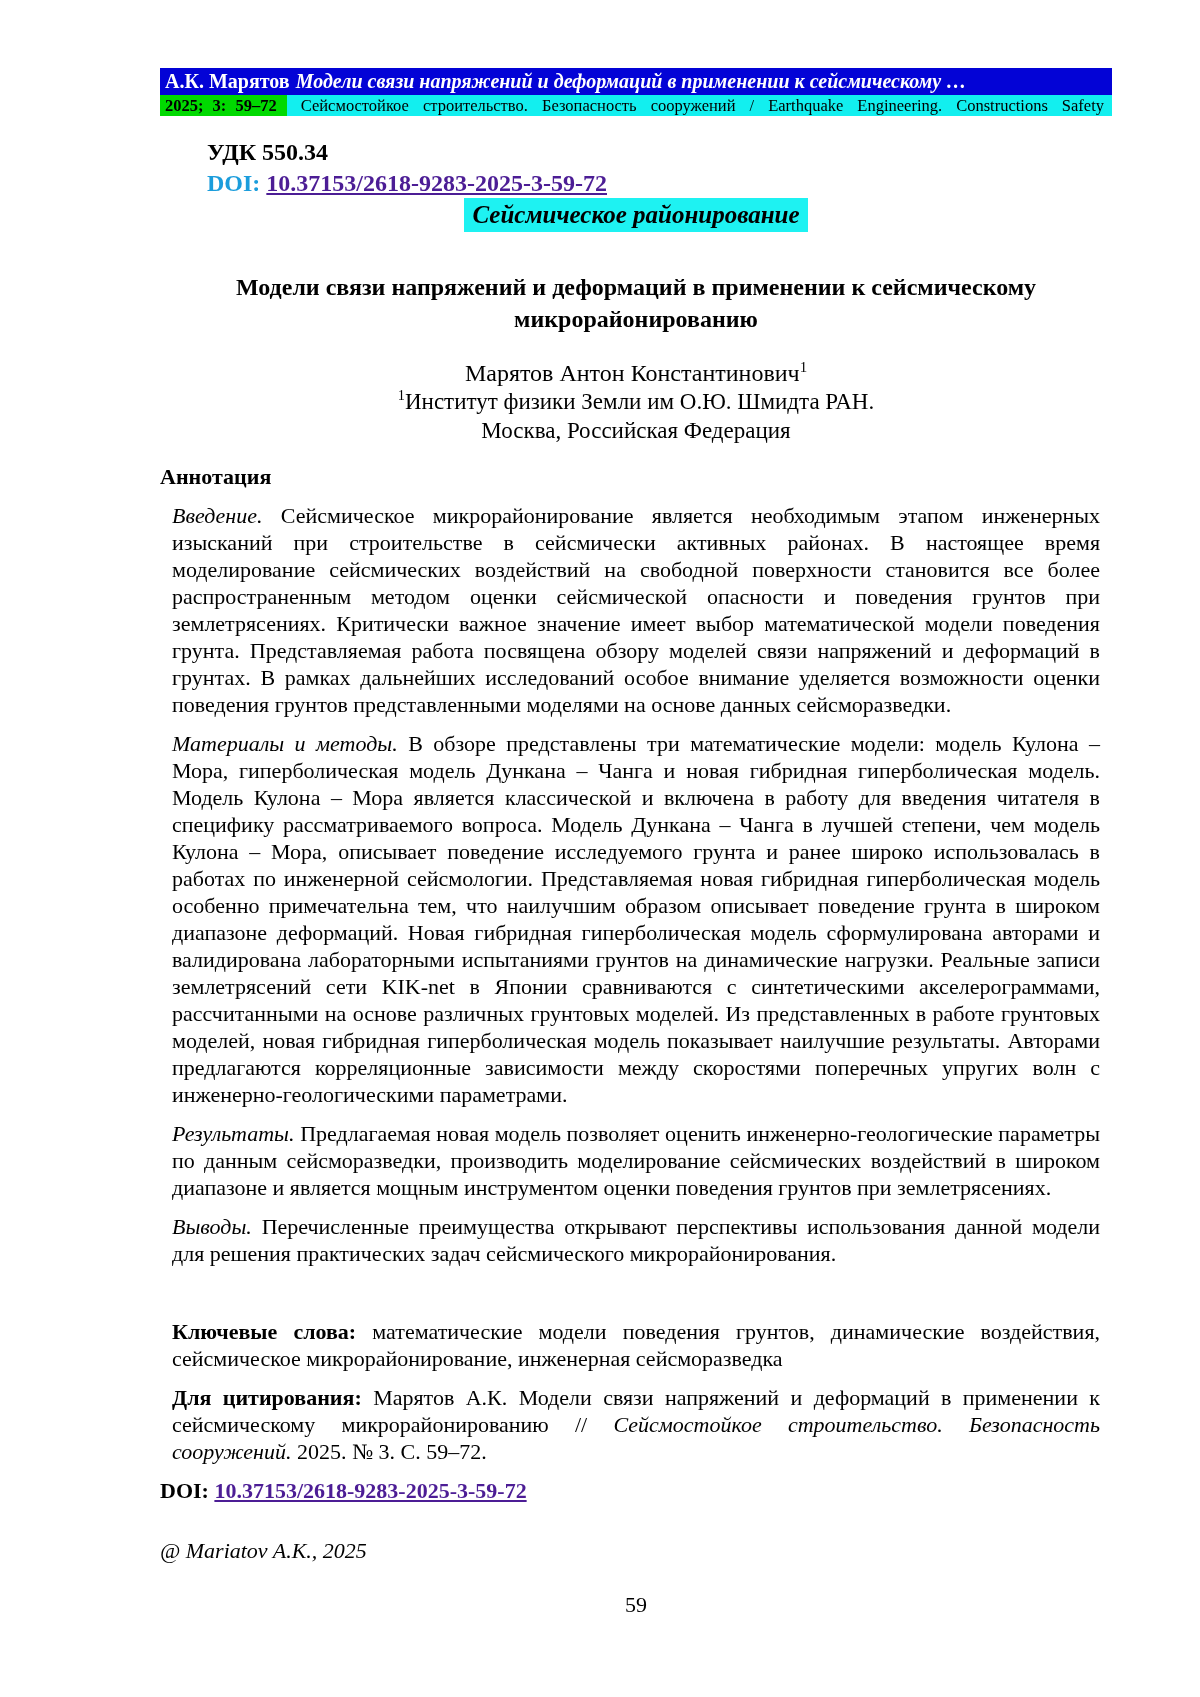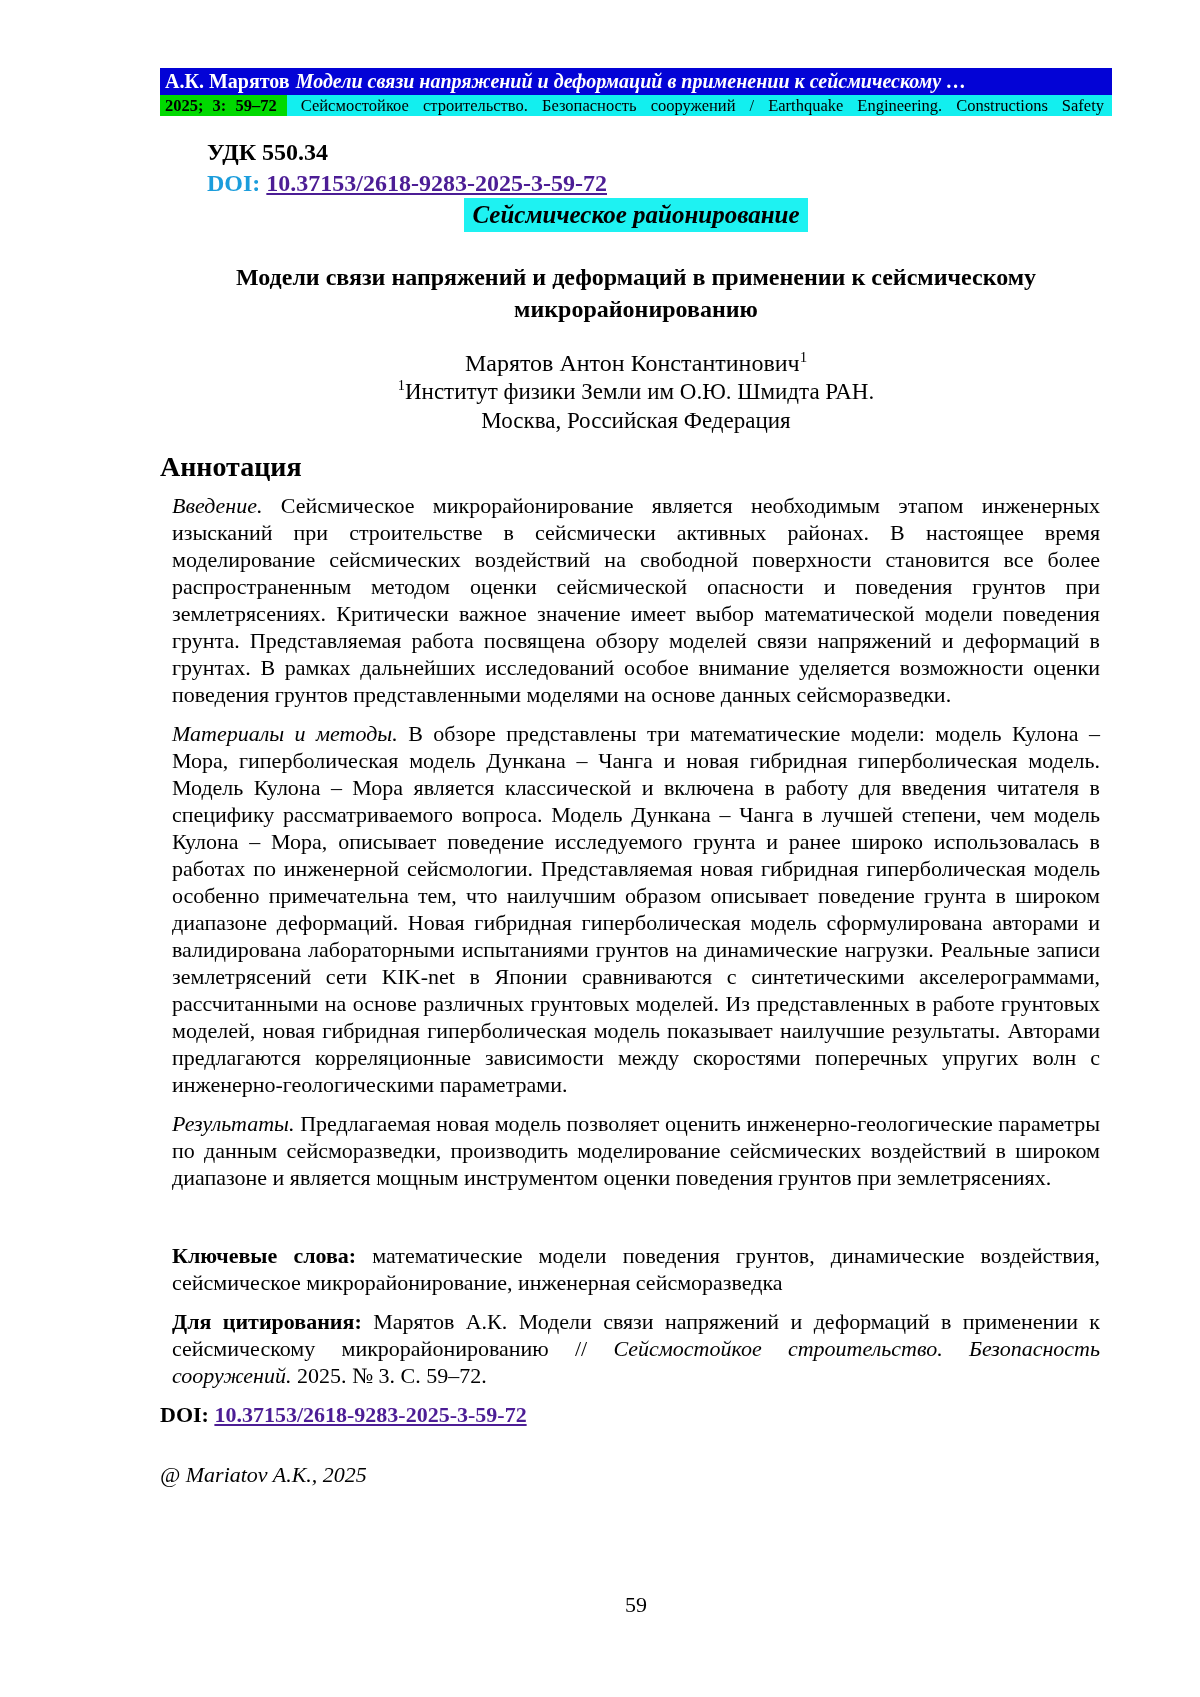--- a/index.html
+++ b/index.html
@@ -75,21 +75,21 @@
   .section-label{
     display:inline-block;
     background:#1ef2f2;
     font-size:25px;
     font-weight:bold;
     font-style:italic;
     line-height:30px;
     padding:2px 8px;
   }
   .title{
-    margin:29px auto 0 auto;
+    margin:39px auto 0 auto;
     font-size:24px;
     font-weight:bold;
     text-align:center;
     line-height:32px;
   }
   .author-line{
     margin-top:24px;
     text-align:center;
     font-size:24px;
     font-weight:normal;
@@ -97,21 +97,21 @@
   }
   .affil-line{
     text-align:center;
     font-size:23px;
     line-height:29px;
   }
   sup{font-size:62%;vertical-align:super;line-height:0;}
   
   .abs-heading{
     margin-top:18px;
-    font-size:28px;font-weight:bold;
+    font-size:22px;font-weight:bold;
     line-height:27px;
   }
   .abs-p, .kw-p, .cite-p{
     margin:12px;
     font-size:22px;
     line-height:27px;
     text-align:justify;
   }
   .abs-label{font-style:italic;}
   .blank-gap{height:27px;}
@@ -181,20 +181,24 @@
       <span>Сейсмическое микрорайонирование является необходимым этапом инженерных изысканий при строительстве в сейсмически активных районах. В настоящее время моделирование сейсмических воздействий на свободной поверхности становится все более распространенным методом оценки сейсмической опасности и поведения грунтов при землетрясениях. Критически важное значение имеет выбор математической модели поведения грунта. Представляемая работа посвящена обзору моделей связи напряжений и деформаций в грунтах. В рамках дальнейших исследований особое внимание уделяется возможности оценки поведения грунтов представленными моделями на основе данных сейсморазведки.</span>
     </p>
     <p class="abs-p">
       <i class="abs-label">Материалы и методы.</i>
       <span>В обзоре представлены три математические модели: модель Кулона – Мора, гиперболическая модель Дункана – Чанга и новая гибридная гиперболическая модель. Модель Кулона – Мора является классической и включена в работу для введения читателя в специфику рассматриваемого вопроса. Модель Дункана – Чанга в лучшей степени, чем модель Кулона – Мора, описывает поведение исследуемого грунта и ранее широко использовалась в работах по инженерной сейсмологии. Представляемая новая гибридная гиперболическая модель особенно примечательна тем, что наилучшим образом описывает поведение грунта в широком диапазоне деформаций. Новая гибридная гиперболическая модель сформулирована авторами и валидирована лабораторными испытаниями грунтов на динамические нагрузки. Реальные записи землетрясений сети KIK-net в Японии сравниваются с синтетическими акселерограммами, рассчитанными на основе различных грунтовых моделей. Из представленных в работе грунтовых моделей, новая гибридная гиперболическая модель показывает наилучшие результаты. Авторами предлагаются корреляционные зависимости между скоростями поперечных упругих волн с инженерно-геологическими параметрами.</span>
     </p>
     <p class="abs-p">
       <i class="abs-label">Результаты.</i>
       <span>Предлагаемая новая модель позволяет оценить инженерно-геологические параметры по данным сейсморазведки, производить моделирование сейсмических воздействий в широком диапазоне и является мощным инструментом оценки поведения грунтов при землетрясениях.</span>
     </p>
+    <p class="abs-p">
+      <i class="abs-label">Выводы.</i>
+      <span>Перечисленные преимущества открывают перспективы использования данной модели для решения практических задач сейсмического микрорайонирования.</span>
+    </p>
 
     <div class="blank-gap"></div>
 
     <p class="kw-p">
       <span class="kw-label">Ключевые слова:</span>
       <span>математические модели поведения грунтов, динамические воздействия, сейсмическое микрорайонирование, инженерная сейсморазведка</span>
     </p>
 
     <p class="cite-p">
       <span class="cite-label">Для цитирования:</span>

